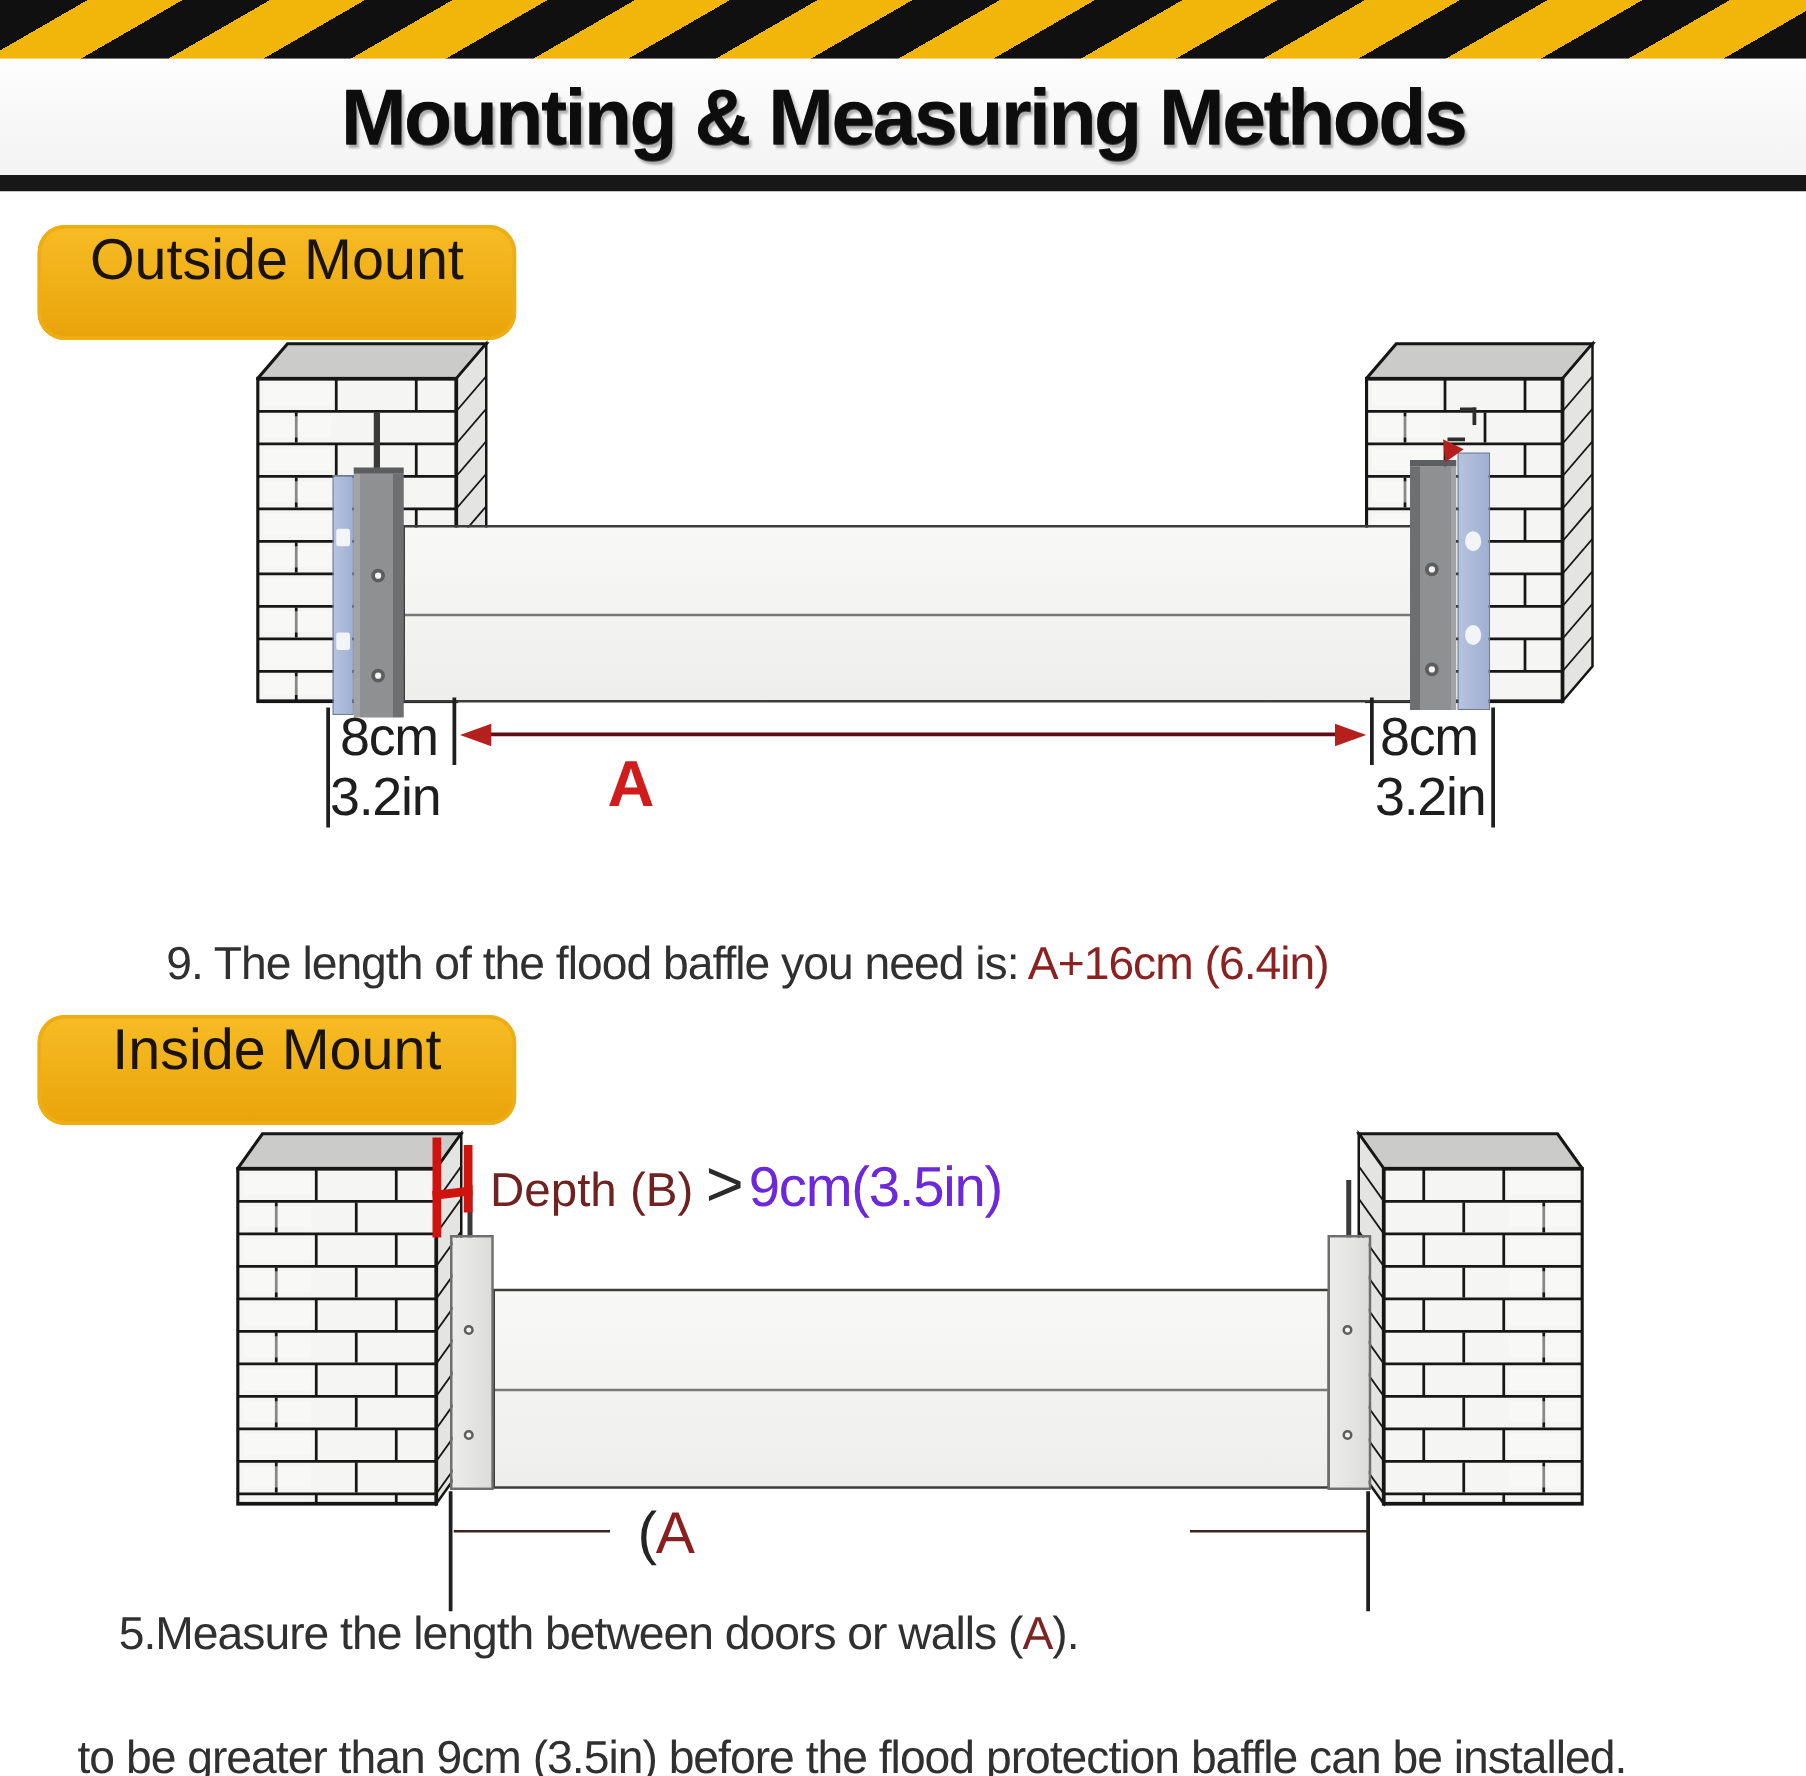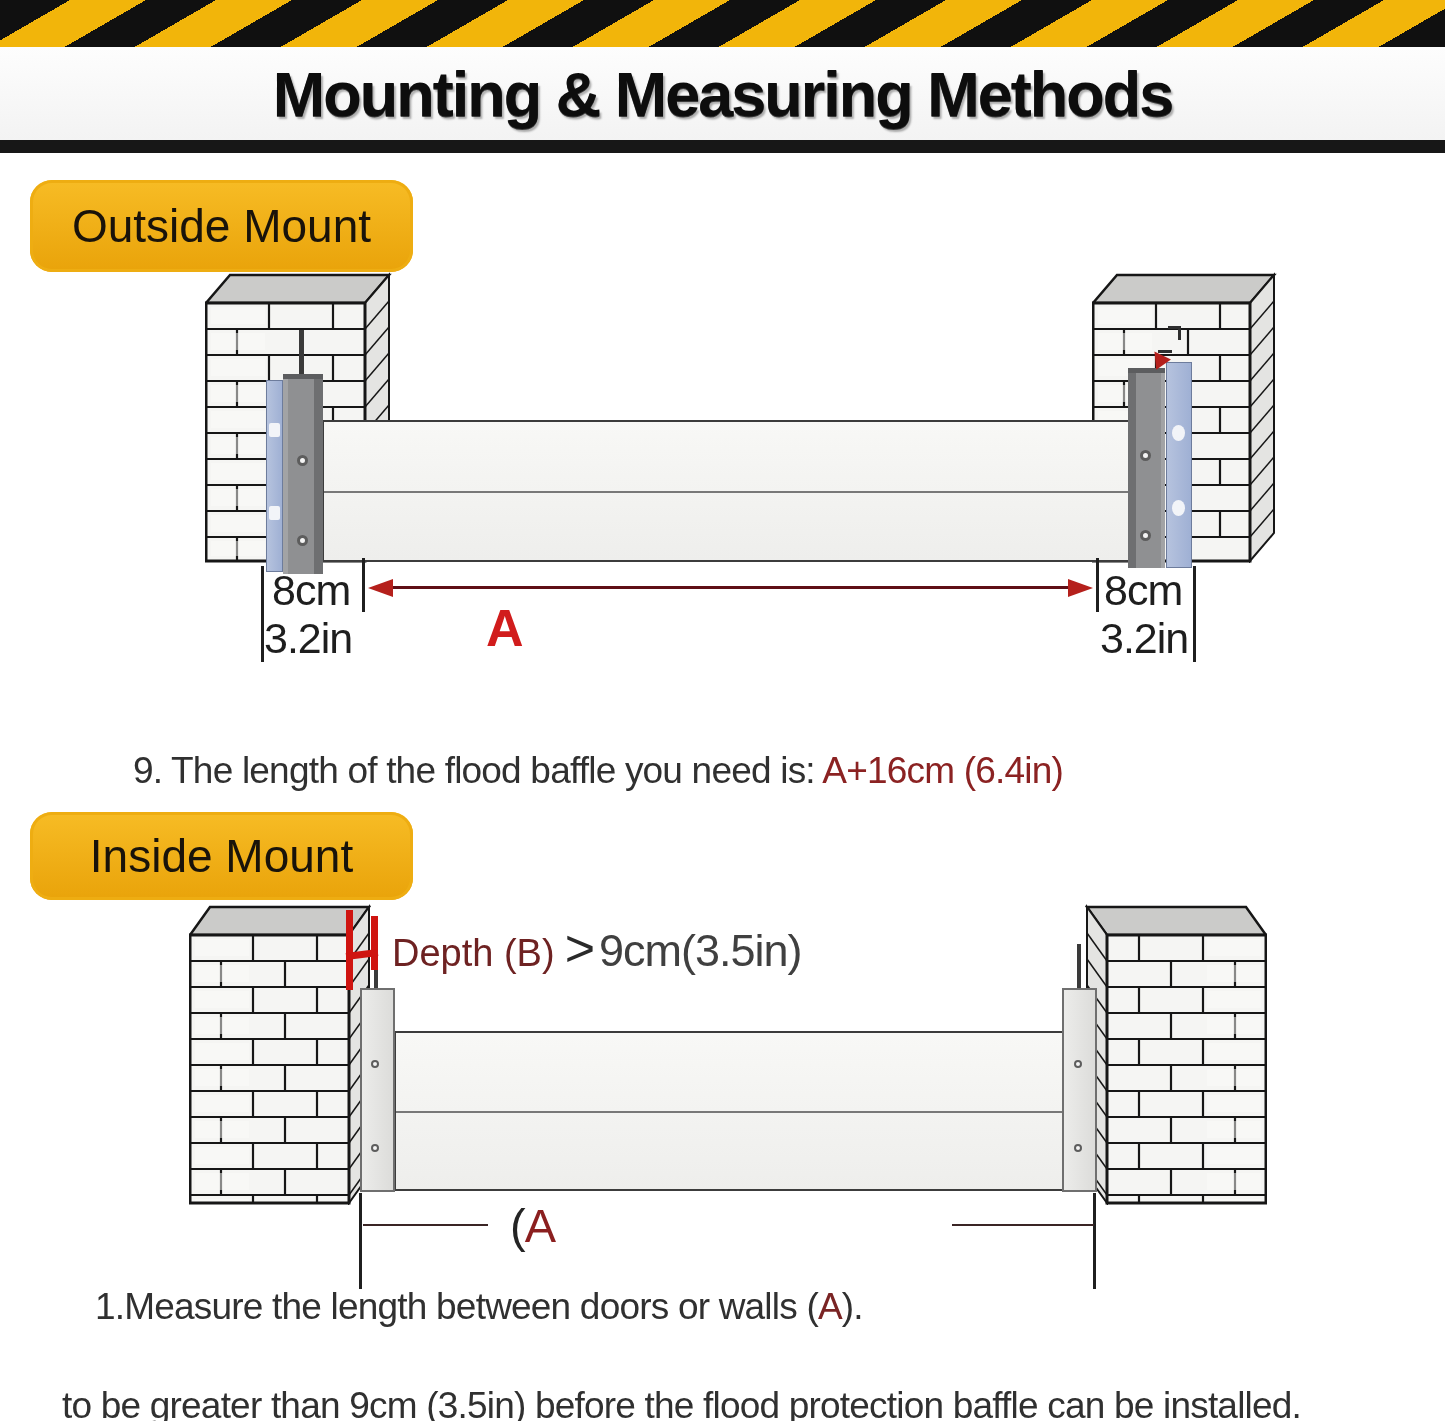--- a/index.html
+++ b/index.html
@@ -9,21 +9,21 @@
   
   .hazard { position:absolute; left:0; top:0; width:1445px; height:47px;
     background:repeating-linear-gradient(150deg,#101010 0 35px,#f2b50a 35px 73px); }
   .titleband { position:absolute; left:0; top:47px; width:1445px; height:93px;
     background:linear-gradient(180deg,#fdfdfd,#f3f3f3); display:flex; align-items:center; justify-content:center; }
   .title { font-size:63px; font-weight:700; letter-spacing:-2px; color:#0d0d0d;
     text-shadow:2px 3px 2px rgba(0,0,0,0.30), 0 1px 0 #555; }
   .blackbar { position:absolute; left:0; top:140px; width:1445px; height:13px; background:#171717; }
 
   
-  .badge { position:absolute; left:30px; width:383px; display:flex; align-items:center; justify-content:center;
+  .badge { position:absolute; left:30px; width:383px; display:flex; justify-content:center;
     background:linear-gradient(180deg,#f7bc25,#e9a30a); border-radius:22px; box-shadow:inset 0 0 0 3px #eead12;
     font-size:46px; color:#19130a; }
   .badge1 { top:180px; height:92px; }
   .badge2 { top:812px; height:88px; }
 
   
   .pillar { position:absolute; }
   .mirror { transform:scaleX(-1); }
   .barrier { position:absolute; background:linear-gradient(180deg,#f8f8f6,#eeeeec);
     border:2px solid #3c3c3c; z-index:4; }
@@ -51,21 +51,21 @@
     border-left:9px solid transparent; border-right:9px solid transparent; border-bottom:16px solid #b5201c; transform:rotate(-35deg); }
 
   .dimtext { position:absolute; font-size:43px; letter-spacing:-1px; color:#1e1e1e; z-index:9; white-space:nowrap; }
   .spanlabel { position:absolute; display:flex; align-items:baseline; z-index:9; white-space:nowrap; }
   .spanlabel .reda { font-size:52px; font-weight:700; color:#d11c1c; margin-right:2px; }
   .spanlabel .rest { font-size:41px; color:#242424; letter-spacing:-1px; }
 
   .depthlabel { position:absolute; display:flex; align-items:baseline; z-index:9; white-space:nowrap; }
   .depthlabel .d1 { font-size:38px; color:#6e2222; letter-spacing:0px; }
   .depthlabel .gt { font-size:52px; color:#2a2a2a; margin:0 4px 0 10px; }
-  .depthlabel .d2 { font-size:45px; color:#404040; letter-spacing:-1px; }
+  .depthlabel .d2 { font-size:45px; color:#6d28d9; letter-spacing:-1px; }
 
   .lenlabel { position:absolute; display:flex; align-items:baseline; z-index:9; white-space:nowrap;
     font-size:47px; color:#242424; letter-spacing:-1px; }
   .lenlabel .a { color:#8b1f1f; }
 
   .instr { position:absolute; font-size:37px; letter-spacing:-0.8px; color:#303030; z-index:9; white-space:nowrap; }
   .instr .a { color:#7a2424; }
   .instr .red { color:#8b2222;margin-top:44px; }
 </style>
 </head>
@@ -382,17 +382,17 @@
   <div class="tick" style="left:359px; top:1193px; height:96px;"></div>
   <div class="tick" style="left:1093px; top:1193px; height:96px;"></div>
   <div class="dimline thin" style="left:363px; top:1224px; width:125px;"></div>
   <div class="dimline thin" style="left:952px; top:1224px; width:142px;"></div>
   <div class="lenlabel" style="left:510px; top:1198px;">
     <span>(</span>
       <span class="a">A</span>
   </div>
 
   <div class="instr" style="left:95px; top:1286px;">
-    <span>1.Measure the length between doors or walls (</span><span class="a">A</span><span>).</span>
+    <span>5.Measure the length between doors or walls (</span><span class="a">A</span><span>).</span>
   </div>
   <div class="instr" style="left:62px; top:1385px;">to be greater than 9cm (3.5in) before the flood protection baffle can be installed.</div>
 
 </div>
 
 </body></html>

